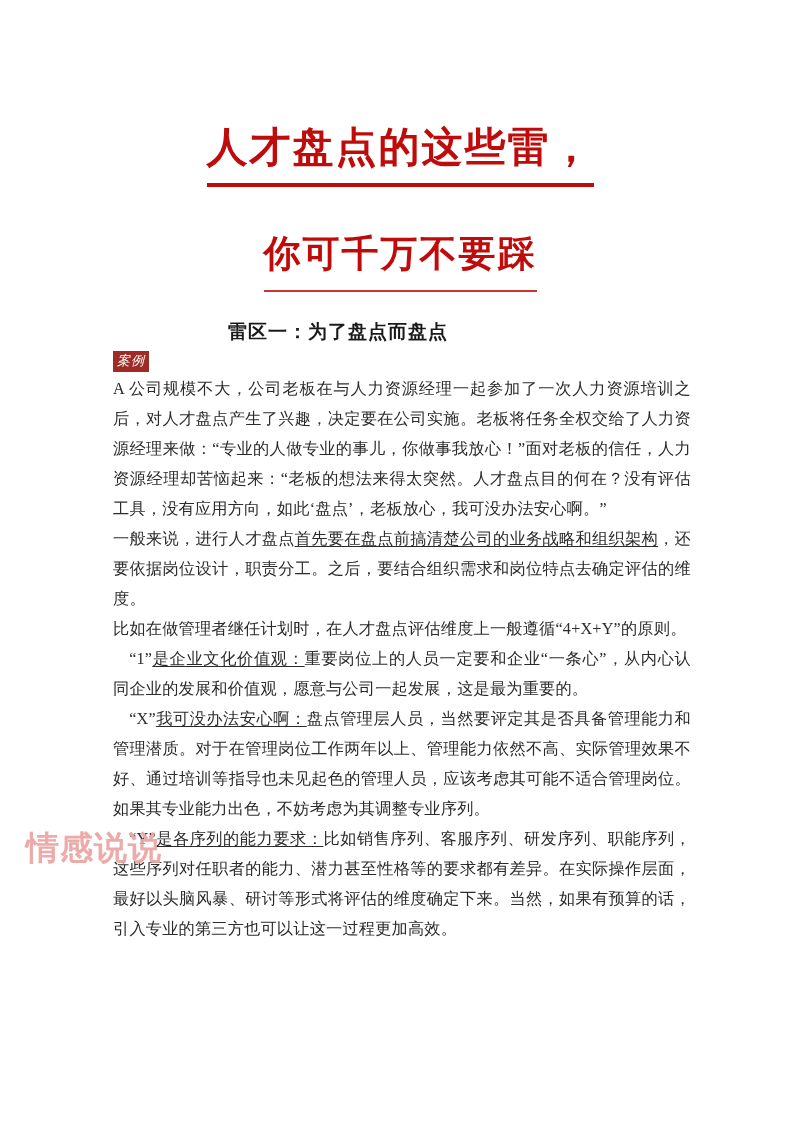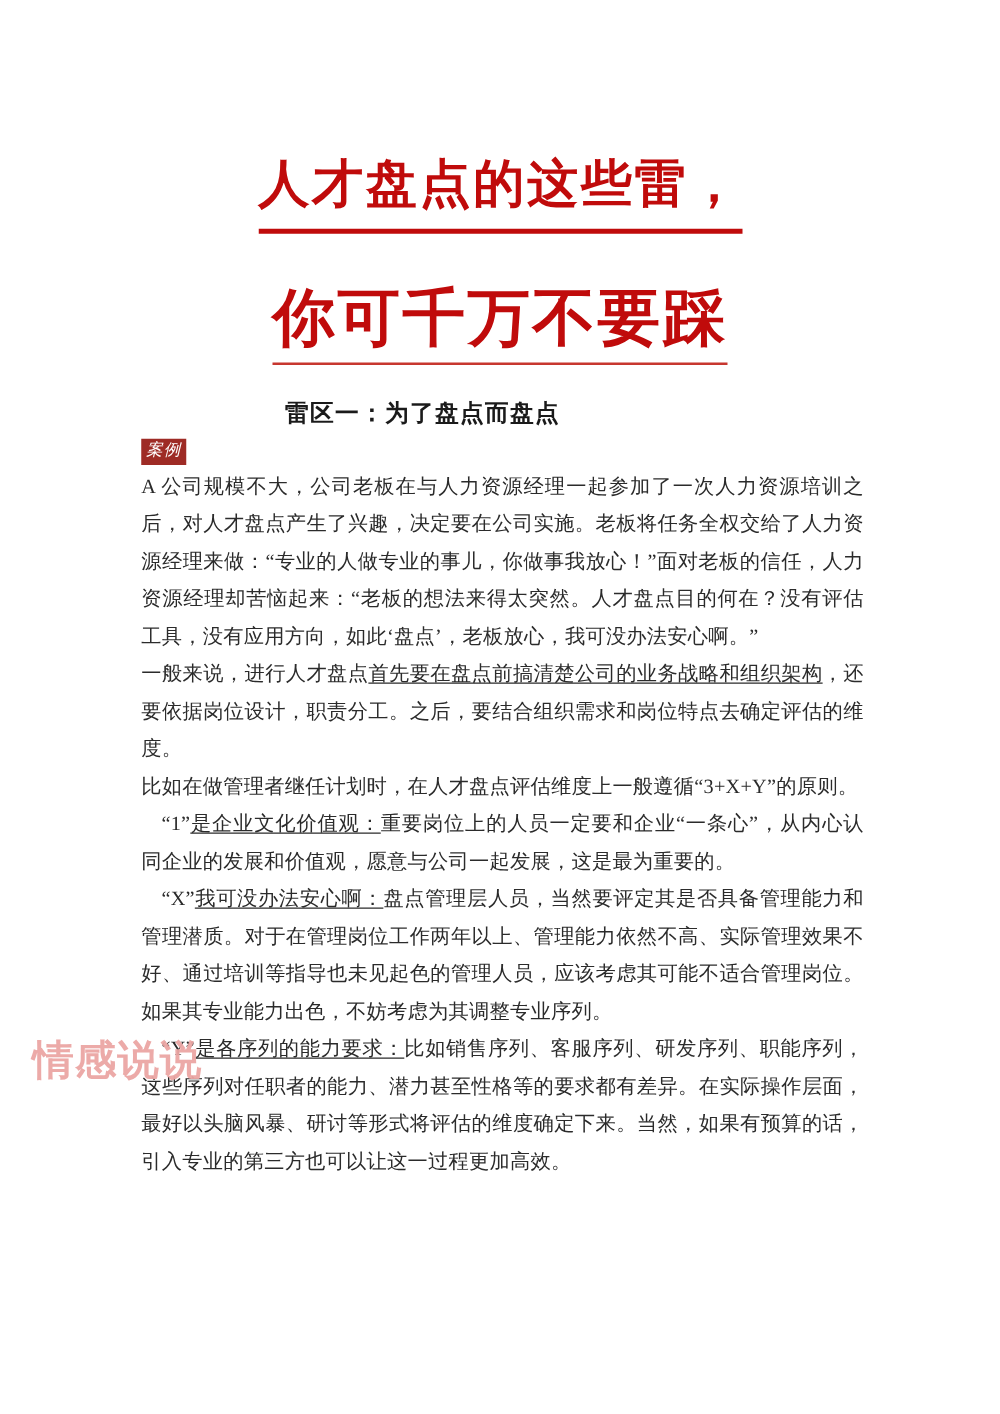--- a/index.html
+++ b/index.html
@@ -31,21 +31,21 @@
     font-weight: bold;
     letter-spacing: 2px;
     white-space: nowrap;
   }
   .title-line-1 {
     font-size: 41px;
     line-height: 58px;
     margin-bottom: 2px;
   }
   .title-line-2 {
-    font-size: 50px;
+    font-size: 37px;
     line-height: 58px;
     margin-top: 38px;
   }
   .title-inner {
     display: inline-block;
     position: relative;
     padding-bottom: 7px;
   }
   .title-line-1 .title-inner { border-bottom: 4px solid #C00B0B; }
   .title-line-2 .title-inner { border-bottom: 2px solid #C7372F; }
@@ -135,21 +135,21 @@
 
     <div class="badge-row">
       <span class="badge"><span>案例</span></span>
     </div>
 
     <p class="para">A 公司规模不大，公司老板在与人力资源经理一起参加了一次人力资源培训之后，对人才盘点产生了兴趣，决定要在公司实施。老板将任务全权交给了人力资源经理来做：“专业的人做专业的事儿，你做事我放心！”面对老板的信任，人力资源经理却苦恼起来：“老板的想法来得太突然。人才盘点目的何在？没有评估工具，没有应用方向，如此‘盘点’，老板放心，我可没办法安心啊。”</p>
 
 
     <p class="para"><span>一般来说，进行人才盘点</span><span class="u">首先要在盘点前搞清楚公司的业务战略和组织架构</span><span>，还要依据岗位设计，职责分工。之后，要结合组织需求和岗位特点去确定评估的维度。</span></p>
 
-    <p class="para">比如在做管理者继任计划时，在人才盘点评估维度上一般遵循“3+X+Y”的原则。</p>
+    <p class="para">比如在做管理者继任计划时，在人才盘点评估维度上一般遵循“4+X+Y”的原则。</p>
 
     <p class="para indent1"><span>“1”</span><span class="u">是企业文化价值观：</span><span>重要岗位上的人员一定要和企业“一条心”，从内心认同企业的发展和价值观，愿意与公司一起发展，这是最为重要的。</span></p>
 
     <p class="para indent1"><span>“X”</span><span class="u">我可没办法安心啊：</span><span>盘点管理层人员，当然要评定其是否具备管理能力和管理潜质。对于在管理岗位工作两年以上、管理能力依然不高、实际管理效果不好、通过培训等指导也未见起色的管理人员，应该考虑其可能不适合管理岗位。如果其专业能力出色，不妨考虑为其调整专业序列。</span></p>
 
     <p class="para indent1"><span>“Y”</span><span class="u">是各序列的能力要求：</span><span>比如销售序列、客服序列、研发序列、职能序列，这些序列对任职者的能力、潜力甚至性格等的要求都有差异。在实际操作层面，最好以头脑风暴、研讨等形式将评估的维度确定下来。当然，如果有预算的话，引入专业的第三方也可以让这一过程更加高效。</span></p>
 
   </div>
 
   <div class="watermark">情感说说</div>

